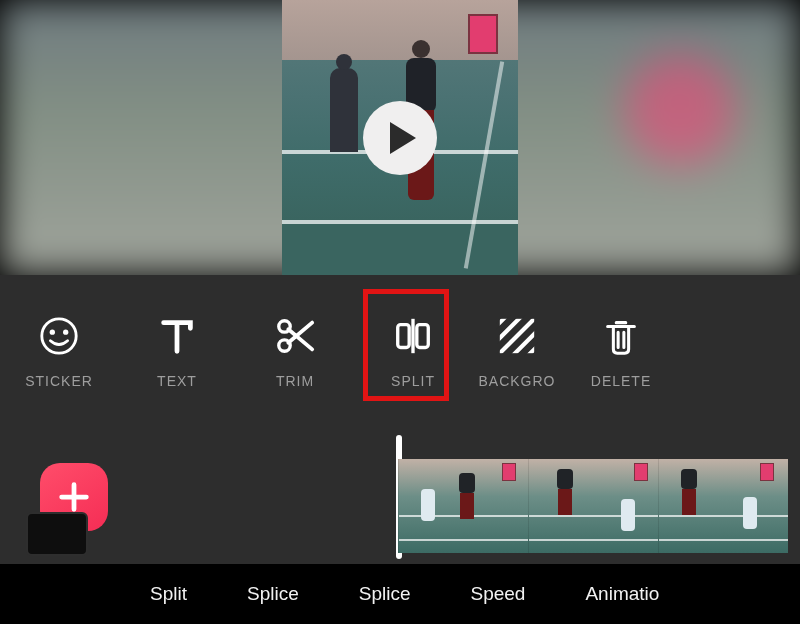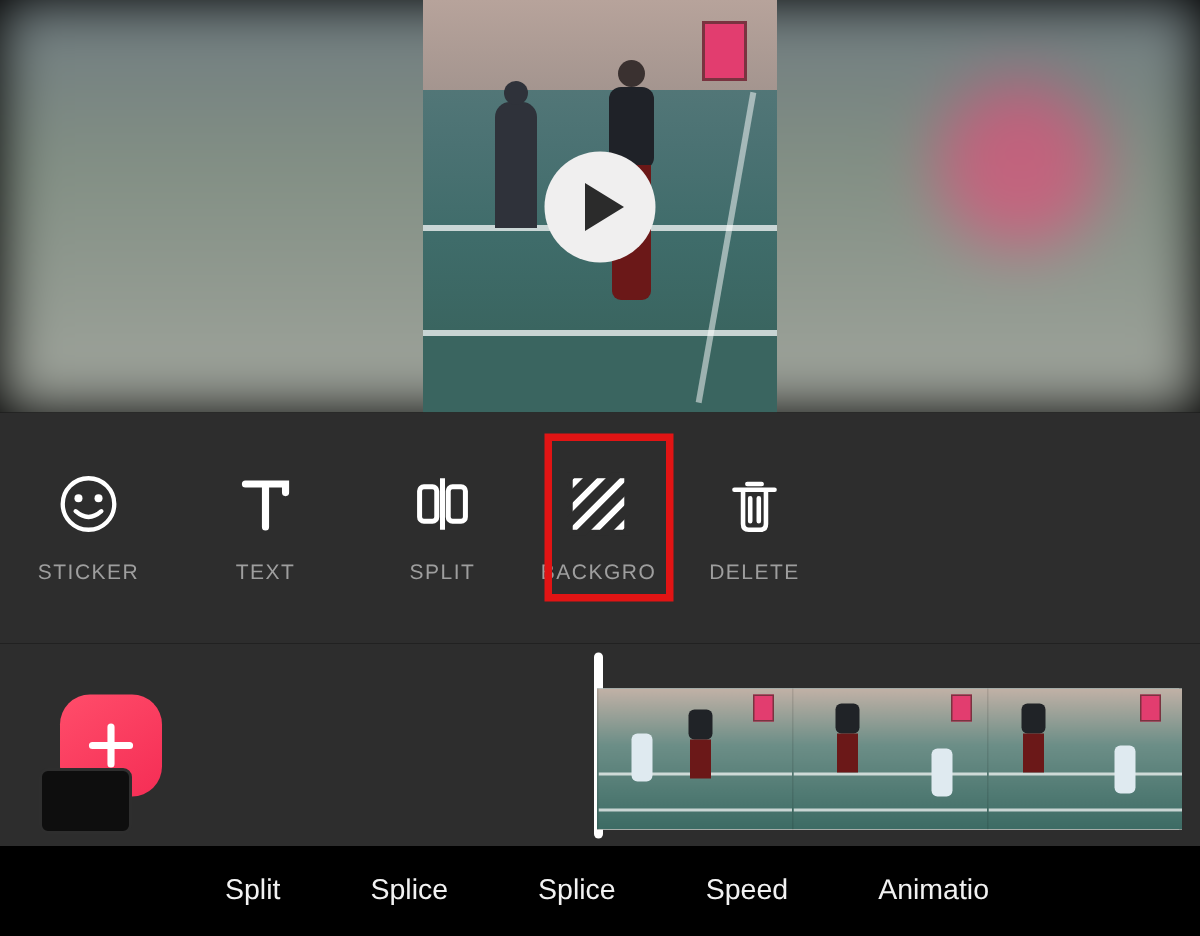--- a/index.html
+++ b/index.html
@@ -245,20 +245,28 @@
         <circle cx="29" cy="18" r="2.8" fill="#fff"></circle>
         <path d="M13 27 Q22 35 31 27" fill="none" stroke="#fff" stroke-width="3" stroke-linecap="round"></path>
       </svg>
     <span class="tool-lbl">STICKER</span>
   </div>
   <div class="tool">
     <svg viewBox="0 0 44 44">
         <path d="M8 8 H36 V14 M22 8 V38" stroke="#fff" stroke-width="5" fill="none" stroke-linecap="round"></path>
       </svg>
     <span class="tool-lbl">TEXT</span>
+  </div>
+  <div class="tool">
+    <svg viewBox="0 0 44 44">
+        <circle cx="11" cy="12" r="6" fill="none" stroke="#fff" stroke-width="3.5"></circle>
+        <circle cx="11" cy="32" r="6" fill="none" stroke="#fff" stroke-width="3.5"></circle>
+        <path d="M15 15 L40 36 M15 29 L40 8" stroke="#fff" stroke-width="4" stroke-linecap="round"></path>
+      </svg>
+    <span class="tool-lbl">TRIM</span>
   </div>
   <div class="tool">
     <svg viewBox="0 0 44 44">
         <rect x="6" y="10" width="12" height="24" rx="3" fill="none" stroke="#fff" stroke-width="3.5"></rect>
         <rect x="26" y="10" width="12" height="24" rx="3" fill="none" stroke="#fff" stroke-width="3.5"></rect>
         <line x1="22" y1="4" x2="22" y2="40" stroke="#fff" stroke-width="3.5"></line>
       </svg>
     <span class="tool-lbl">SPLIT</span>
   </div>
   <div class="tool" style="width:90px">

